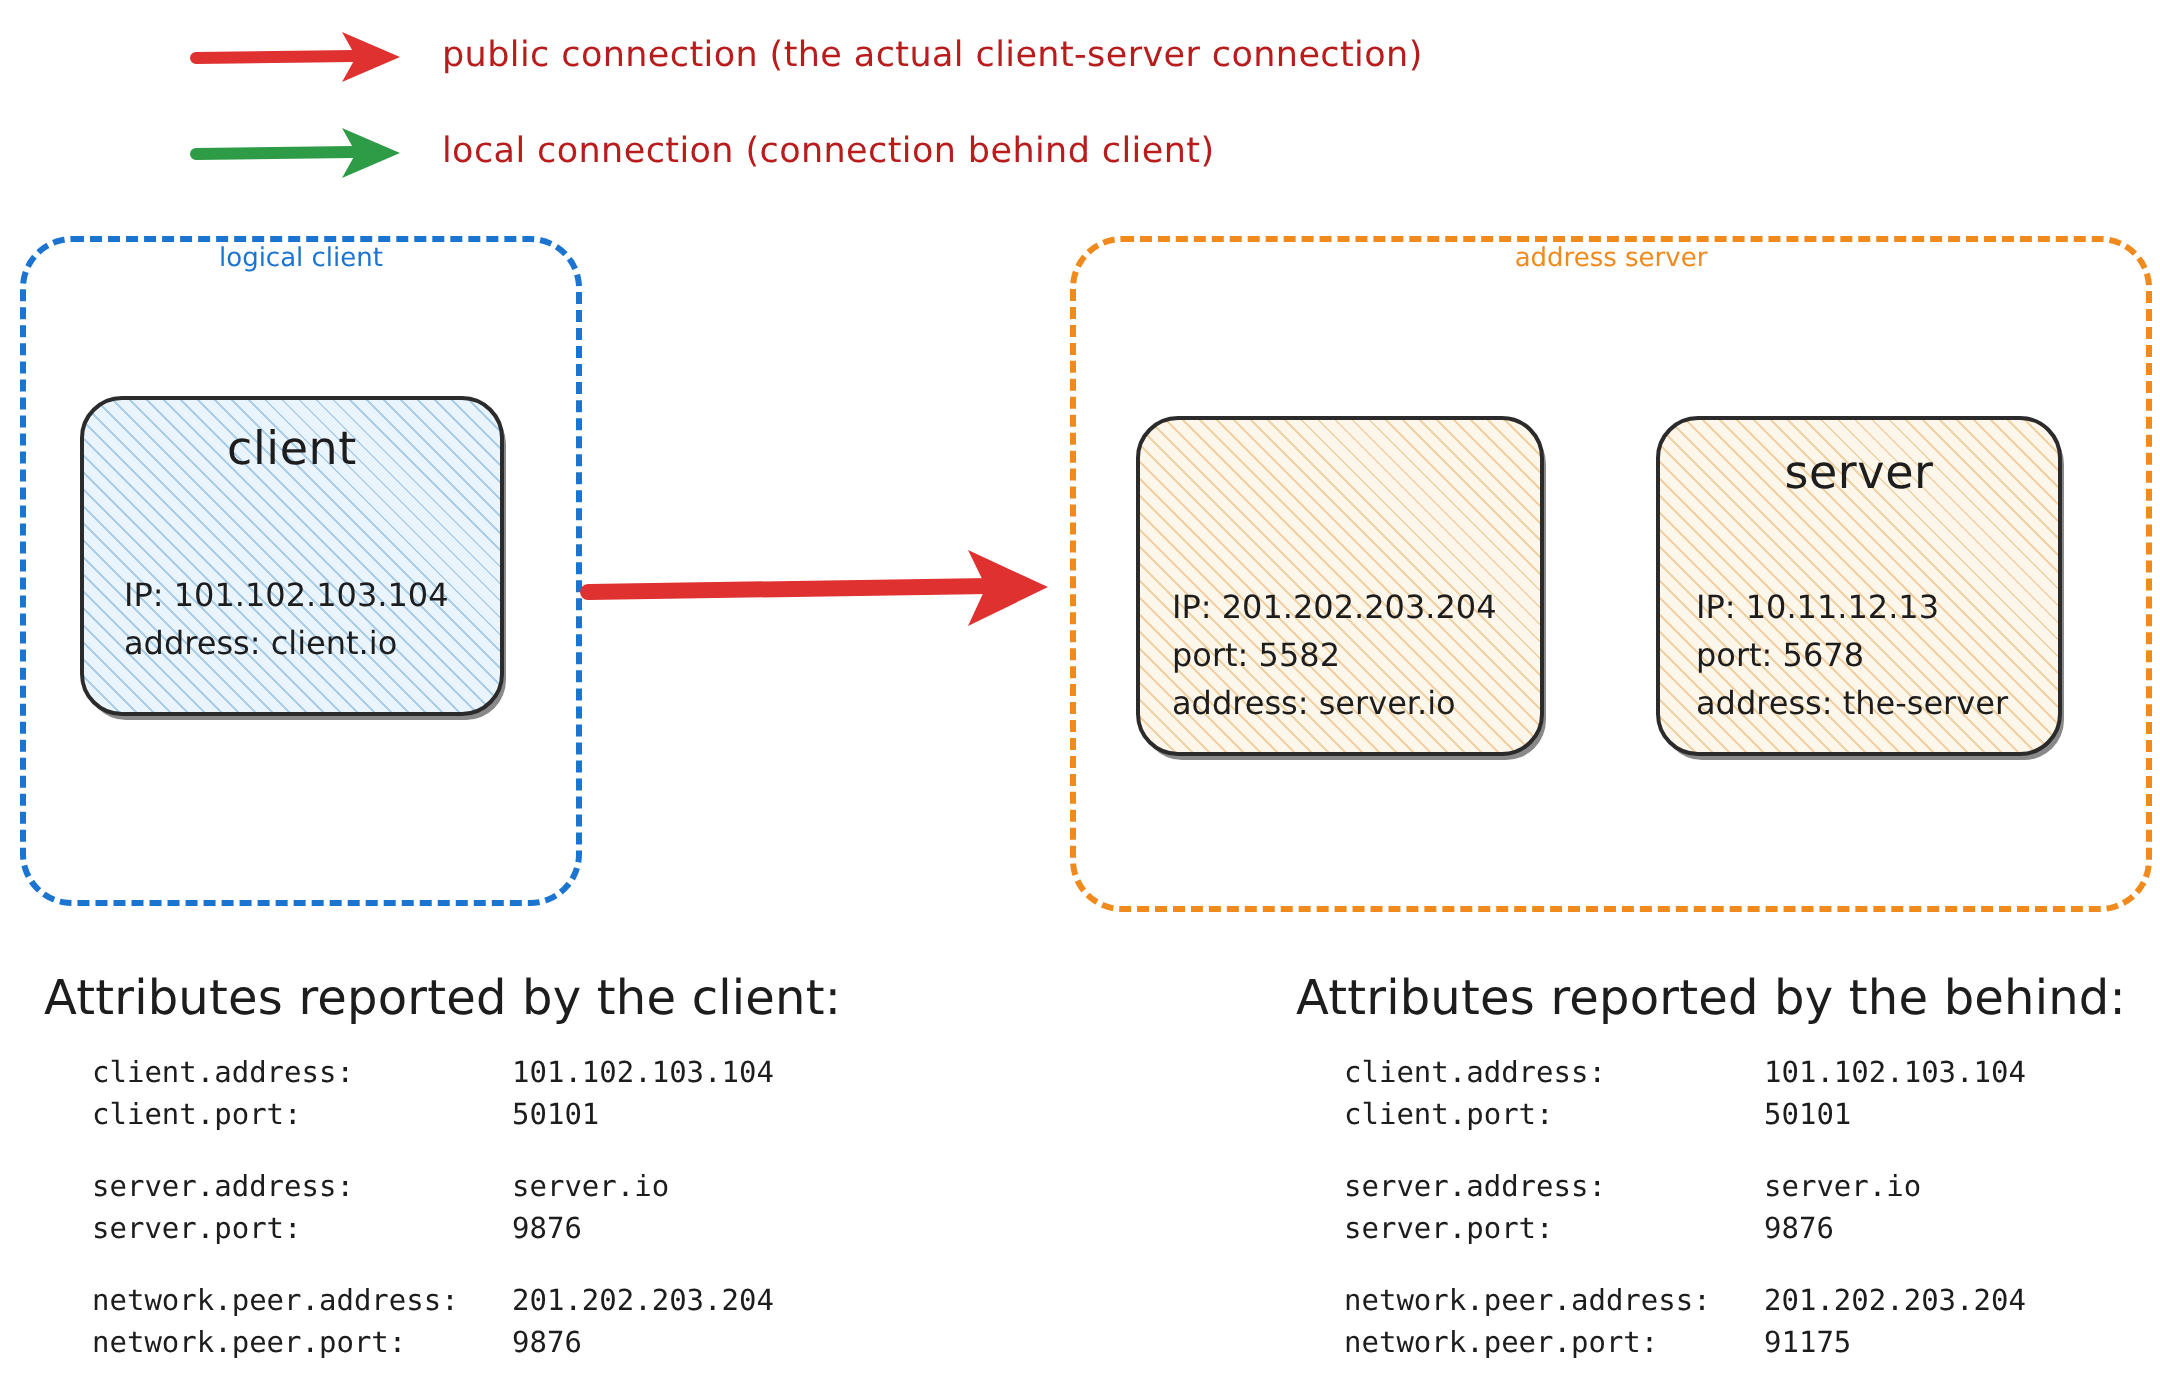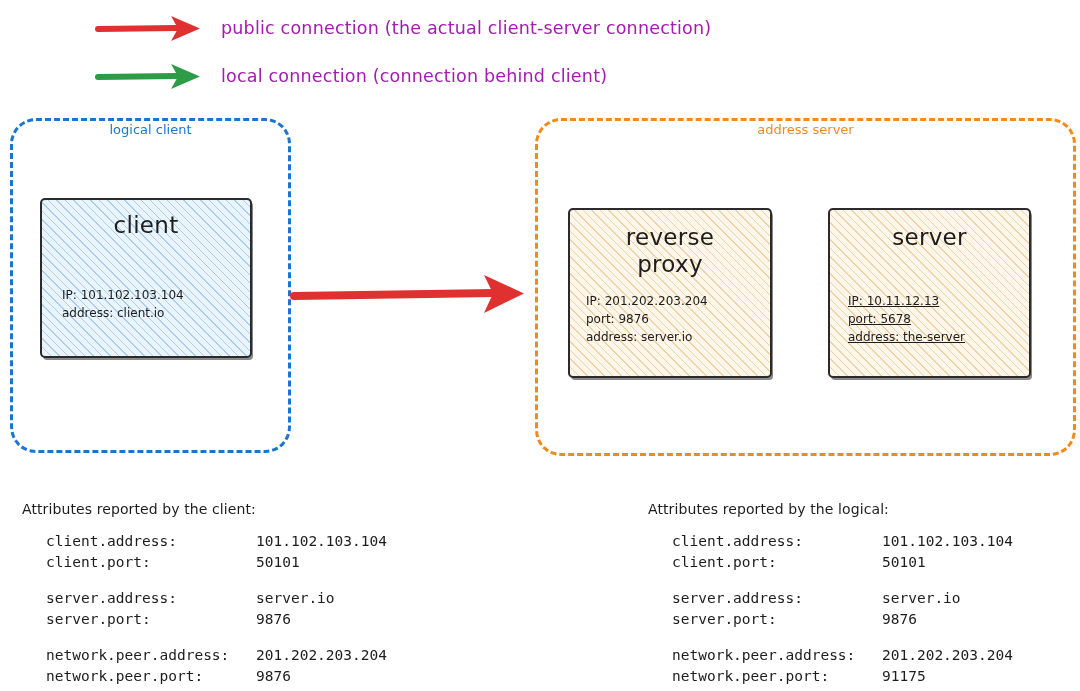--- a/index.html
+++ b/index.html
@@ -22,21 +22,21 @@
   
   #legend-row-public { left: 95px;  top: 10px;  width: 900px; height: 36px; }
   #legend-row-local  { left: 95px;  top: 58px;  width: 900px; height: 36px; }
 
   .legend-row { position: absolute; display: flex; align-items: center; }
   .legend-arrow { width: 110px; height: 36px; flex: 0 0 110px; }
   .legend-label {
     font-family: "DejaVu Sans", sans-serif;
     font-size: 17.5px;
     letter-spacing: .2px;
-    color: #a21caf;
+    color: #b91c1c;
     margin-left: 16px;
     white-space: nowrap;
   }
 
   
   .group {
     position: absolute;
     border-style: dashed;
     border-width: 3px;
     border-radius: 26px;
@@ -61,21 +61,21 @@
     white-space: nowrap;
   }
   #group-client .group-label { color: #1b75d0; }
   #group-server .group-label { color: #f08a1d; }
 
   
   .node {
     position: absolute;
     box-sizing: border-box;
     border: 2.2px solid #2b2b2b;
-    border-radius: 5px;
+    border-radius: 21px;
     box-shadow: 2px 3px 0 -1px rgba(40,40,40,.55);
     overflow: hidden;
     padding: 0;
   }
   .node-client {
     background-color: #eaf4fc;
     background-image: repeating-linear-gradient(
       45deg,
       rgba(120,175,220,.55) 0px,
       rgba(120,175,220,.55) 1px,
@@ -106,42 +106,42 @@
     line-height: 1.16;
     letter-spacing: .3px;
   }
   #node-client .node-title        { top: 12px; }
   #node-reverse-proxy .node-title { top: 14px; }
   #node-server .node-title        { top: 14px; text-align: center; }
 
   .node-details {
     position: absolute;
     font-family: "DejaVu Sans", sans-serif;
-    font-size: 12px;
+    font-size: 16px;
     color: #1d1d1d;
     line-height: 1.5;
     white-space: nowrap;
   }
   #node-client .node-details        { left: 20px; top: 86px; }
   #node-reverse-proxy .node-details { left: 16px; top: 82px; }
   #node-server .node-details        { left: 18px; top: 82px; }
 
   
   #main-arrow { left: 290px; top: 265px; width: 240px; height: 60px; }
 
   
   .attr-panel { position: absolute; }
   #attrs-client { left: 22px;  top: 485px; width: 430px; }
   #attrs-server { left: 648px; top: 485px; width: 430px; }
 
   .attr-heading {
     font-family: "DejaVu Sans", sans-serif;
-    font-size: 14px;
-    color: #1d1d1d;
-    margin: 16px 0 14px 0;
+    font-size: 24px;
+    color: #1d1d1d;
+    margin: 0 0 14px 0;
     white-space: nowrap;
     letter-spacing: .1px;
   }
   .attr-group { margin-bottom: 16px; margin-left: 24px; }
   .attr-group:last-child { margin-bottom: 0; }
   .attr-line {
     display: flex;
     font-family: "DejaVu Sans Mono", monospace;
     font-size: 14.5px;
     line-height: 1.42;
@@ -183,30 +183,28 @@
 <svg class="abs" id="main-arrow" viewBox="0 0 240 60">
   <line x1="4" y1="31" x2="205" y2="28" stroke="#e03131" stroke-width="8" stroke-linecap="round"></line>
   <path d="M194 10 L234 28.5 L194 48 L203 28.5 Z" fill="#e03131"></path>
 </svg>
 
 <div class="group" id="group-server">
   <div class="group-label">address server</div>
 </div>
 
 <div class="node node-server" id="node-reverse-proxy">
-  <div class="node-title" style="white-space: pre;">reverse
-proxy</div>
   <div class="node-details" style="white-space: pre;">IP: 201.202.203.204
-port: 9876
+port: 5582
 address: server.io</div>
 </div>
 
 <div class="node node-server" id="node-server">
   <div class="node-title" style="white-space: pre;">server</div>
-  <div class="node-details" style="white-space: pre; text-decoration: underline;">IP: 10.11.12.13
+  <div class="node-details" style="white-space: pre;">IP: 10.11.12.13
 port: 5678
 address: the-server</div>
 </div>
 
 <div class="attr-panel" id="attrs-client">
   <div class="attr-heading">Attributes reported by the client:</div>
   <div>
       <div class="attr-group">
         <div class="attr-line"><span class="attr-key">client.address:</span><span class="attr-value">101.102.103.104</span></div>
         <div class="attr-line"><span class="attr-key">client.port:</span><span class="attr-value">50101</span></div>
@@ -216,21 +214,21 @@
         <div class="attr-line"><span class="attr-key">server.port:</span><span class="attr-value">9876</span></div>
       </div>
       <div class="attr-group">
         <div class="attr-line"><span class="attr-key">network.peer.address:</span><span class="attr-value">201.202.203.204</span></div>
         <div class="attr-line"><span class="attr-key">network.peer.port:</span><span class="attr-value">9876</span></div>
       </div>
     </div>
 </div>
 
 <div class="attr-panel" id="attrs-server">
-  <div class="attr-heading">Attributes reported by the logical:</div>
+  <div class="attr-heading">Attributes reported by the behind:</div>
   <div>
       <div class="attr-group">
         <div class="attr-line"><span class="attr-key">client.address:</span><span class="attr-value">101.102.103.104</span></div>
         <div class="attr-line"><span class="attr-key">client.port:</span><span class="attr-value">50101</span></div>
       </div>
       <div class="attr-group">
         <div class="attr-line"><span class="attr-key">server.address:</span><span class="attr-value">server.io</span></div>
         <div class="attr-line"><span class="attr-key">server.port:</span><span class="attr-value">9876</span></div>
       </div>
       <div class="attr-group">

